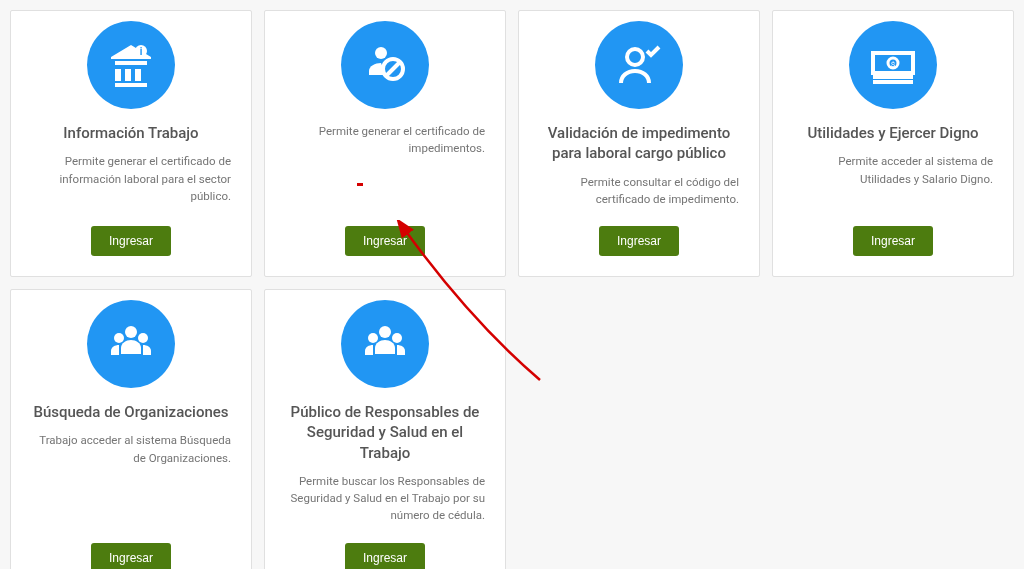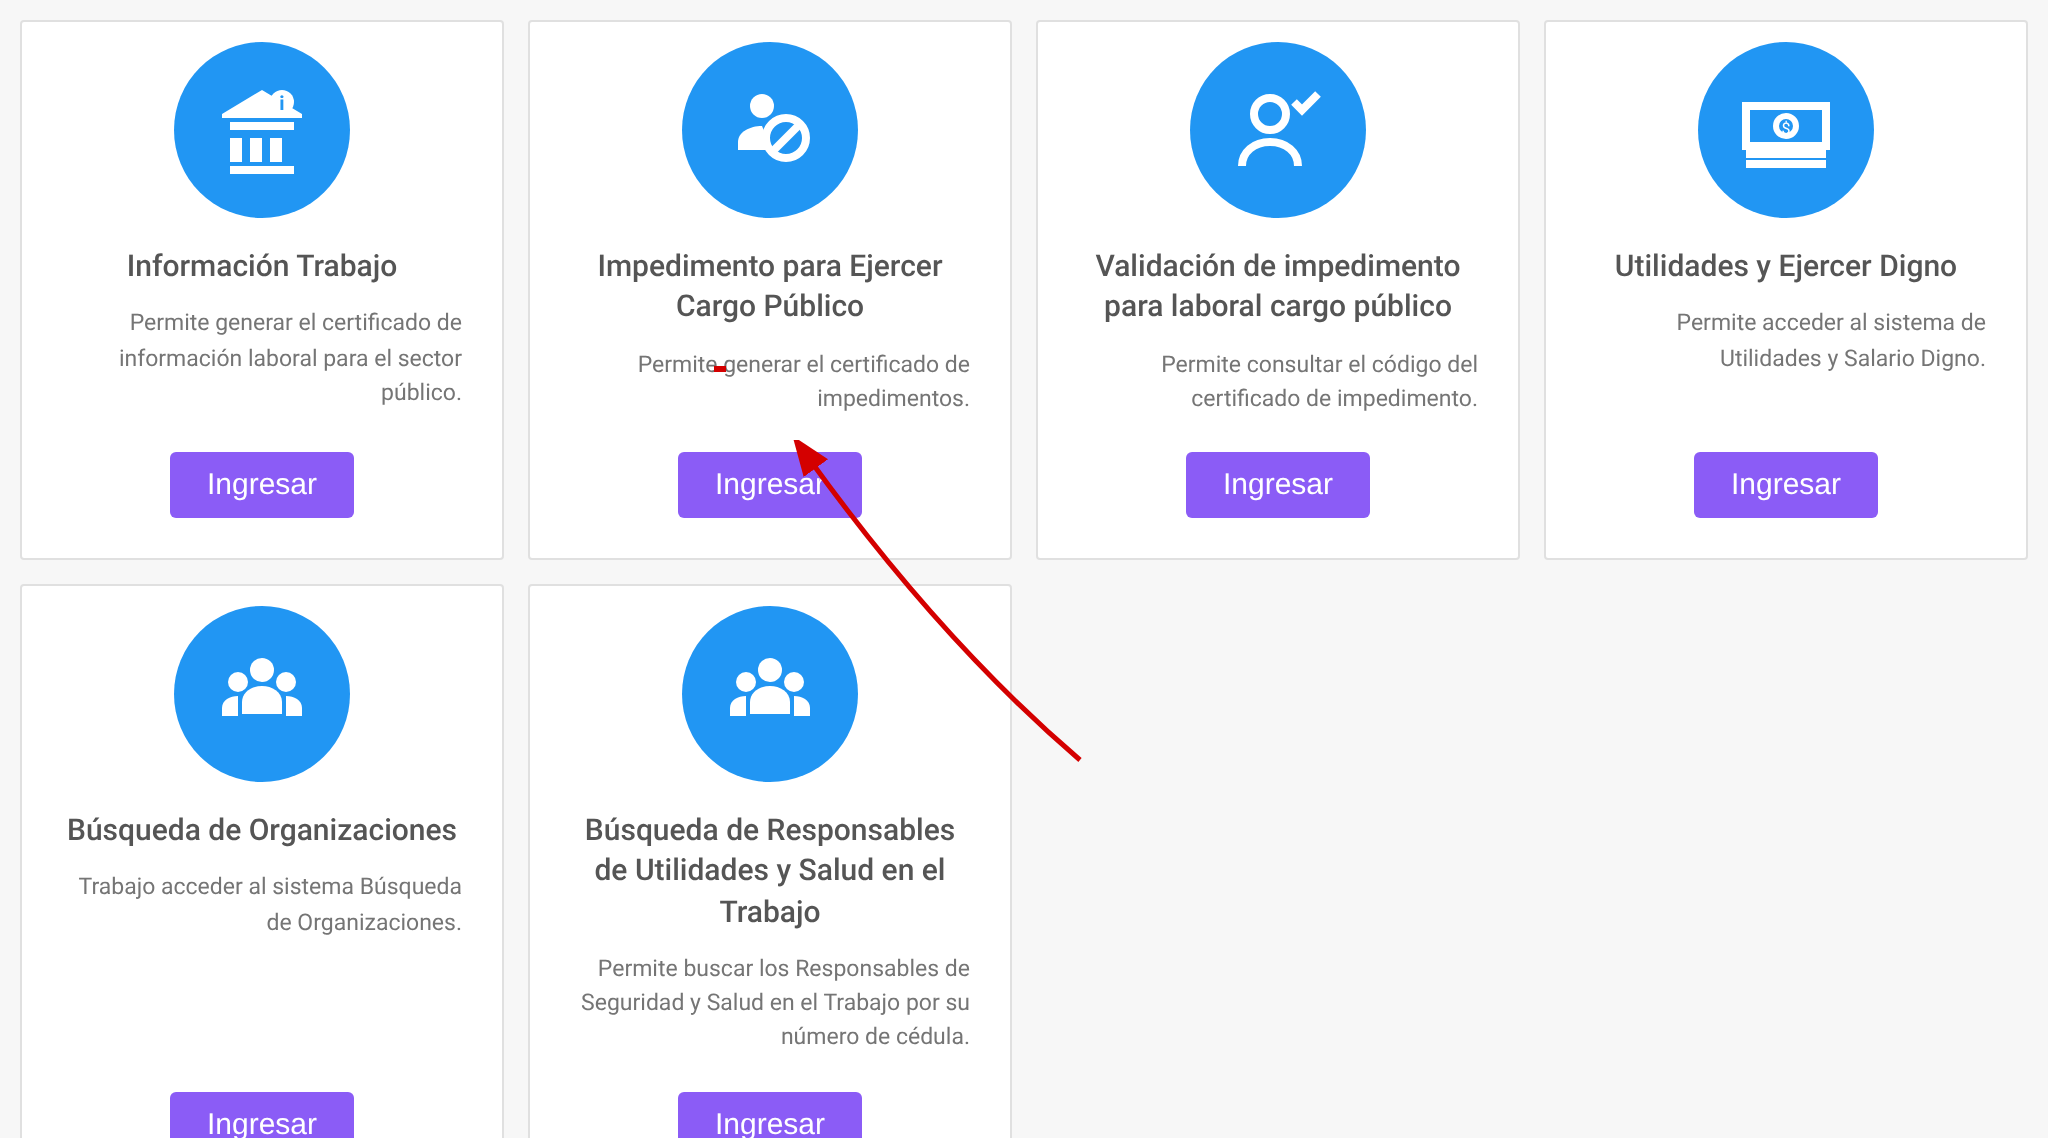--- a/index.html
+++ b/index.html
@@ -58,25 +58,25 @@
     .card-desc {
       font-size: 11.5px;
       color: #757575;
       line-height: 1.5;
       text-align: right;
       width: 100%;
       margin-bottom: 18px;
       flex-grow: 1;
     }
     .btn-ingresar {
-      background: #8b5cf6;
+      background: #4d7c0f;
       color: #ffffff;
       border: none;
       padding: 8px 18px;
-      font-size: 15px;
+      font-size: 12px;
       font-weight: 500;
       border-radius: 3px;
       cursor: pointer;
     }
     .arrow-annotation {
       position: absolute;
       left: 390px;
       top: 220px;
       pointer-events: none;
       z-index: 100;
@@ -112,21 +112,20 @@
 
   <div class="card">
     <div class="icon-circle">
       <svg viewBox="0 0 24 24">
         <circle cx="10" cy="6" r="3" fill="#fff"></circle>
         <path d="M10 11c-3 0-6 1.5-6 4v2h8.5" fill="#fff"></path>
         <circle cx="16" cy="14" r="5" fill="none" stroke="#fff" stroke-width="2"></circle>
         <line x1="12.5" y1="17.5" x2="19.5" y2="10.5" stroke="#fff" stroke-width="2"></line>
       </svg>
     </div>
-    <div class="card-title">Impedimento para Ejercer Cargo Público</div>
     <div class="card-desc">Permite generar el certificado de impedimentos.</div>
     <button class="btn-ingresar">Ingresar</button>
   </div>
 
   <div class="card">
     <div class="icon-circle">
       <svg viewBox="0 0 24 24">
         <circle cx="10" cy="8" r="4" fill="none" stroke="#fff" stroke-width="2"></circle>
         <path d="M3 21c0-3.5 3-6 7-6s7 2.5 7 6" fill="none" stroke="#fff" stroke-width="2"></path>
         <path d="M16 5l2 2 4-4" fill="none" stroke="#fff" stroke-width="2"></path>
@@ -172,21 +171,21 @@
     <div class="icon-circle">
       <svg viewBox="0 0 24 24">
         <circle cx="12" cy="6" r="3" fill="#fff"></circle>
         <circle cx="6" cy="9" r="2.5" fill="#fff"></circle>
         <circle cx="18" cy="9" r="2.5" fill="#fff"></circle>
         <path d="M12 10c-2.5 0-5 1.5-5 4v3h10v-3c0-2.5-2.5-4-5-4z" fill="#fff"></path>
         <path d="M6 12.5c-2 0-4 1-4 3v2h4" fill="#fff"></path>
         <path d="M18 12.5c2 0 4 1 4 3v2h-4" fill="#fff"></path>
       </svg>
     </div>
-    <div class="card-title">Búsqueda de Responsables de Utilidades y Salud en el Trabajo</div>
+    <div class="card-title">Público de Responsables de Seguridad y Salud en el Trabajo</div>
     <div class="card-desc">Permite buscar los Responsables de Seguridad y Salud en el Trabajo por su número de cédula.</div>
     <button class="btn-ingresar">Ingresar</button>
   </div>
 
 </div>
 
 <div class="red-marker"></div>
 <svg class="arrow-annotation" width="200" height="180">
   <defs>
     <marker id="arrowhead" markerWidth="10" markerHeight="10" refX="2" refY="5" orient="auto">

